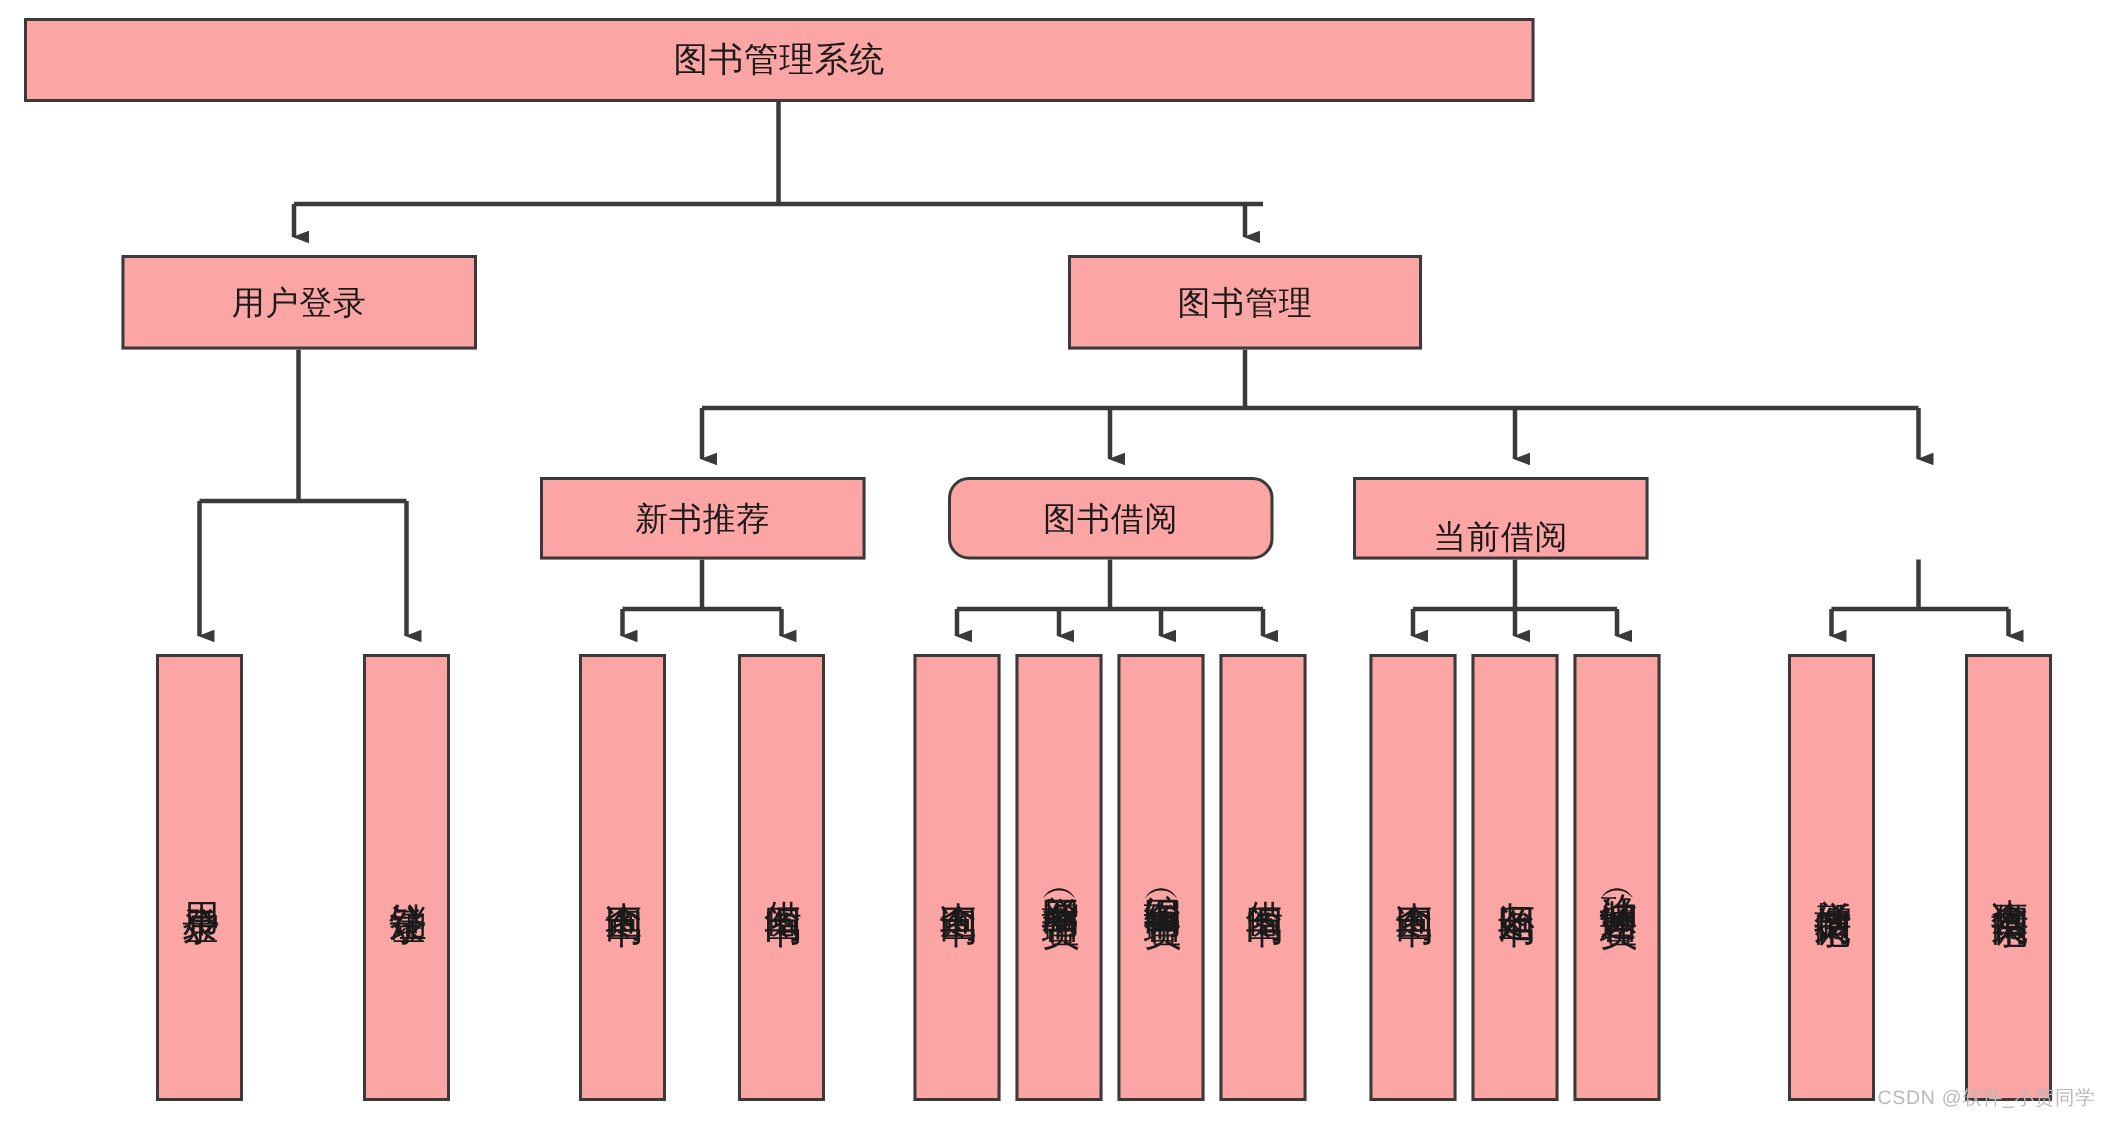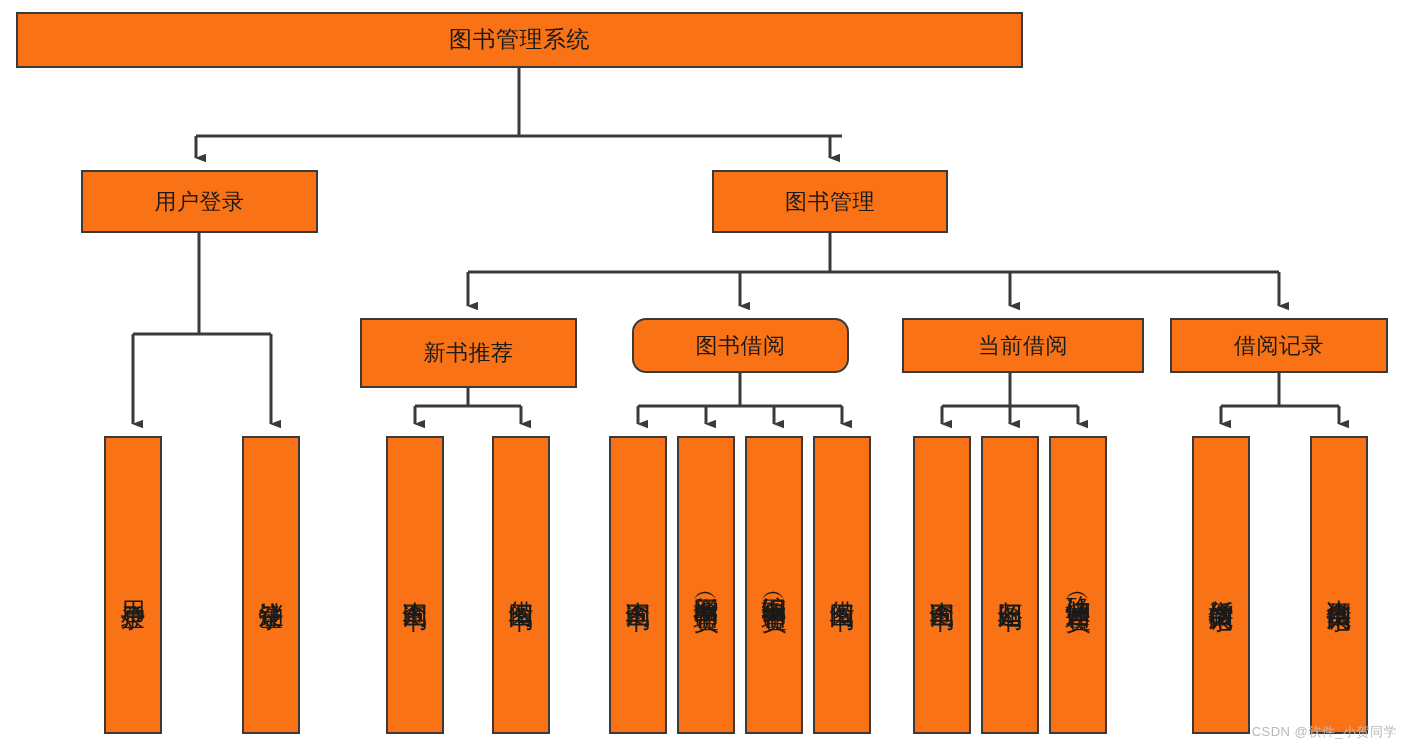--- a/index.html
+++ b/index.html
@@ -22,21 +22,21 @@
     position: absolute;
     left: 0;
     top: 0;
     width: 1405px;
     height: 747px;
     pointer-events: none;
   }
   .node {
     position: absolute;
     box-sizing: border-box;
-    background: #f97316;
+    background: #fca5a5;
     border: 2px solid #3a3a3a;
     display: flex;
     align-items: center;
     justify-content: center;
     overflow: hidden;
   }
   .node-label {
     color: #1a1a1a;
     text-align: center;
     line-height: 1.18;
@@ -130,31 +130,28 @@
     <span class="node-label">图书管理系统</span>
   </div>
 
   <div class="node horizontal" style="left:81px; top:170px; width:237px; height:63px;">
     <span class="node-label">用户登录</span>
   </div>
   <div class="node horizontal" style="left:712px; top:170px; width:236px; height:63px;">
     <span class="node-label">图书管理</span>
   </div>
 
-  <div class="node horizontal" style="left:360px; top:318px; width:217px; height:70px;">
+  <div class="node horizontal" style="left:360px; top:318px; width:217px; height:55px;">
     <span class="node-label">新书推荐</span>
   </div>
   <div class="node horizontal" style="left:632px; top:318px; width:217px; height:55px;border-radius:14px;">
     <span class="node-label">图书借阅</span>
   </div>
-  <div class="node horizontal" style="left:902px; top:318px; width:242px; height:55px;">
+  <div class="node horizontal" style="left:902px; top:318px; width:197px; height:55px;align-items:flex-end;">
     <span class="node-label">当前借阅</span>
-  </div>
-  <div class="node horizontal" style="left:1170px; top:318px; width:218px; height:55px;">
-    <span class="node-label">借阅记录</span>
   </div>
 
   <div class="node vertical" style="left:104px; top:436px; width:58px; height:298px;">
     <span class="node-label">用户登录</span>
   </div>
   <div class="node vertical" style="left:242px; top:436px; width:58px; height:298px;">
     <span class="node-label">注销登录</span>
   </div>
 
   <div class="node vertical" style="left:386px; top:436px; width:58px; height:298px;">

